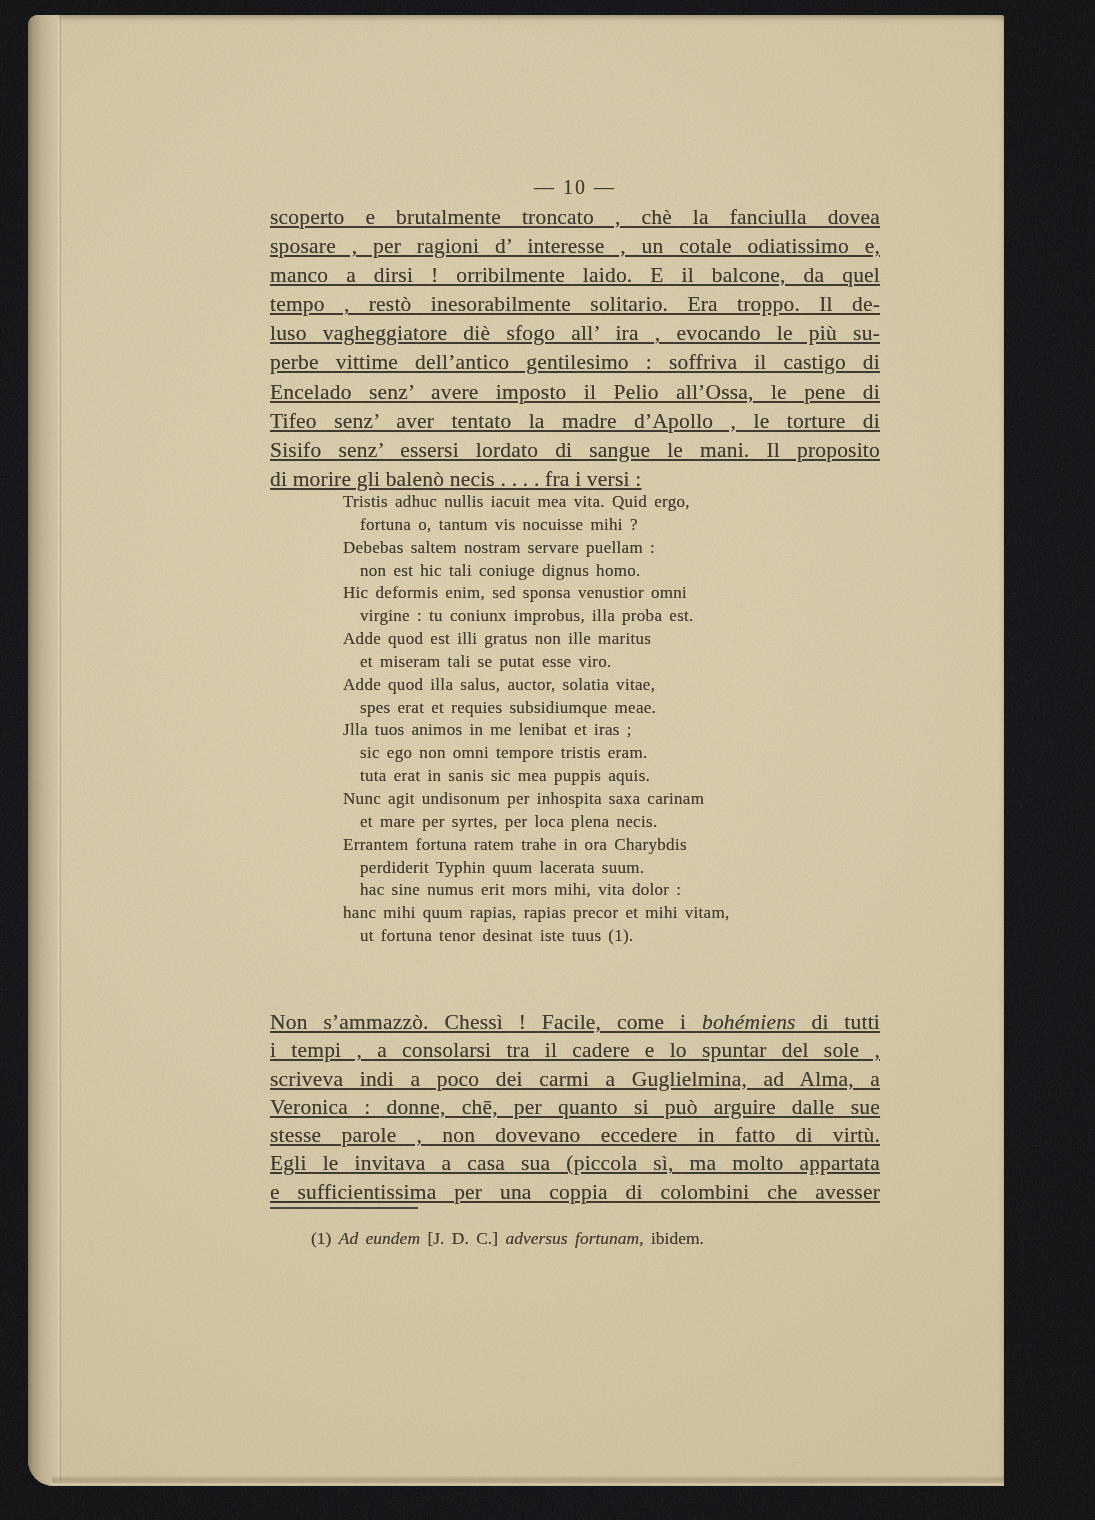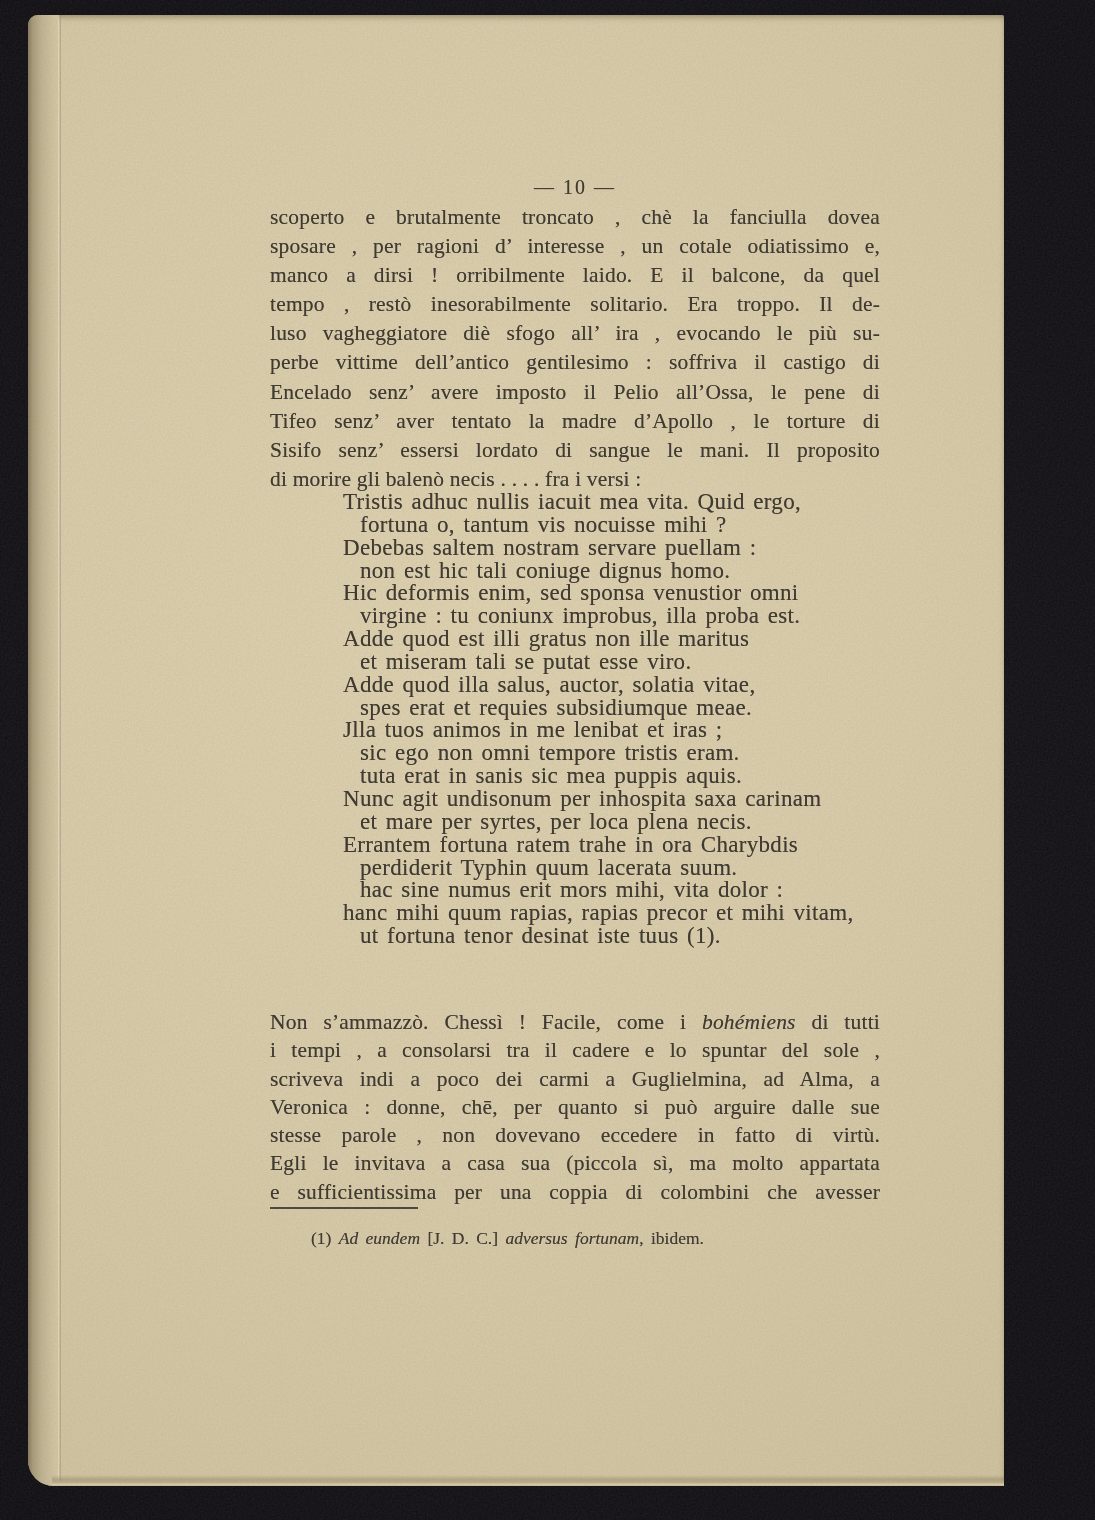--- a/index.html
+++ b/index.html
@@ -29,27 +29,27 @@
   .right-sliver { position:absolute; top:0; bottom:7px; left:1016px; right:0;
     background:rgba(236,226,195,0.22); }
   .tear { position:absolute; left:1000px; top:590px; width:17px; height:14px;
     border-top:2px solid rgba(128,122,106,0.8); border-left:1px solid rgba(150,145,130,0.55);
     transform:rotate(-16deg); border-radius:40% 10% 50% 10%;
     background:rgba(205,199,182,0.4); }
   .content { position:absolute; left:242px; top:0; width:610px; color:#3a352d;
     text-shadow:0 0 0.5px rgba(58,53,45,0.55); }
   .page-number { position:absolute; top:161px; left:0; width:100%; text-align:center;
     font-size:20px; letter-spacing:2px; }
-  .para { position:absolute; left:0; width:610px; font-size:21.5px; }
+  .para { position:absolute; left:0; width:610px; font-size:21.5px;text-decoration:underline; }
   .para .line { line-height:29.1px; text-align:justify; text-align-last:justify; letter-spacing:0.2px; }
   .para .line.last { text-align-last:left; }
   #para1 { top:188px; }
   #para2 { top:993px; }
   #para2 .line { line-height:28.3px; }
-  .verse { position:absolute; left:73px; top:476px; width:537px; font-size:23px; }
+  .verse { position:absolute; left:73px; top:476px; width:537px; font-size:17px; }
   .verse .line { line-height:22.85px; word-spacing:2.5px; letter-spacing:0.3px;
     text-align:left; text-align-last:auto; }
   .verse .line.indent { padding-left:17px; }
   .rule { position:absolute; left:0; top:1192px; width:148px; height:2px; background:#4a443a; }
   .footnote { position:absolute; left:8px; top:1212px; width:610px; font-size:17.5px; word-spacing:3px; }
   .footnote .line { padding-left:33px; text-align:left; line-height:22px; }
   .it { font-style:italic; }
   .grain { position:absolute; left:0; top:0; pointer-events:none; }
 </style>
 </head>

